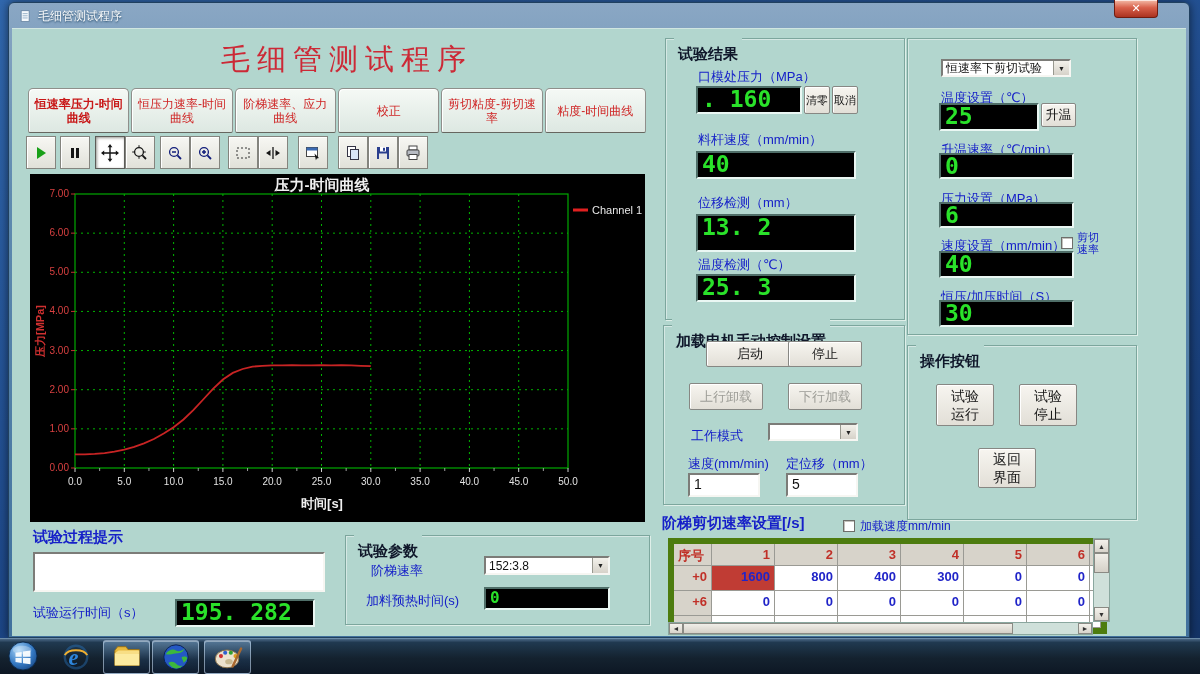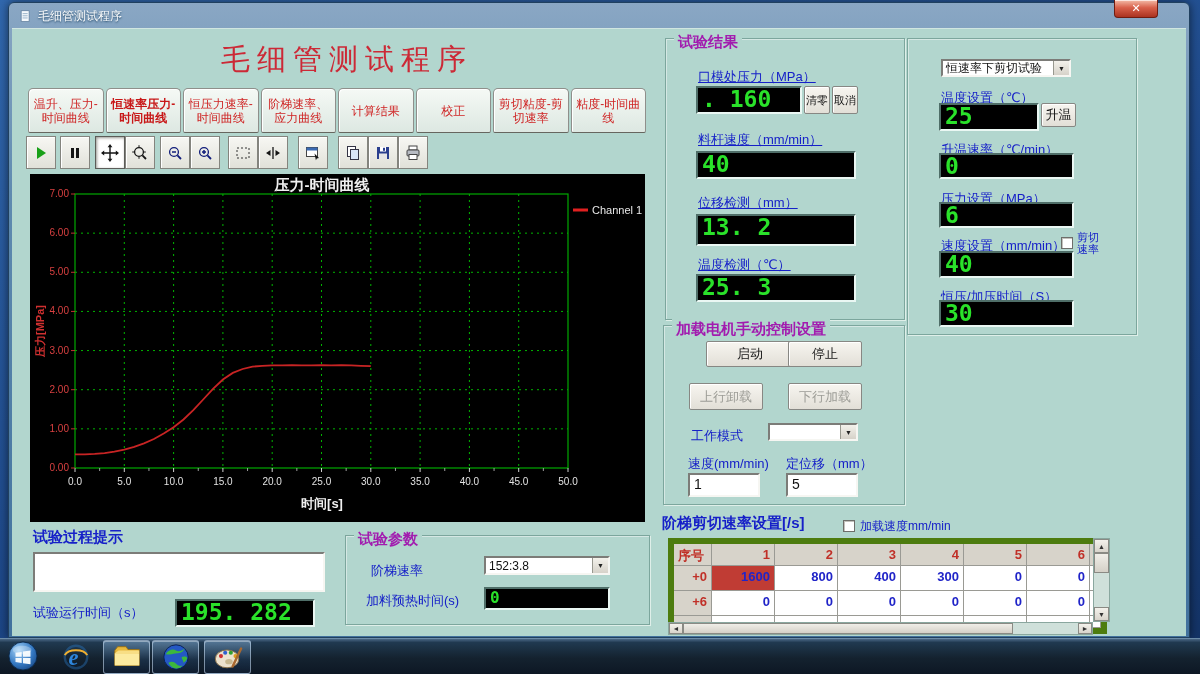--- a/index.html
+++ b/index.html
@@ -17,23 +17,23 @@
 .heading{position:absolute;left:150px;top:12px;width:370px;text-align:center;color:#cc2936;font-size:29px;letter-spacing:7px;white-space:nowrap}
 .tabs{position:absolute;left:16px;top:60px;width:620px;height:45px;display:flex}
 .tab{flex:1;margin-right:2px;background:linear-gradient(#f5f9f5,#dde8e2);border:1px solid #8f8f8b;border-bottom-color:#66665f;border-radius:5px 5px 2px 2px;box-shadow:inset 1px 1px 0 #fff;color:#cf2424;font-size:12px;line-height:14px;display:flex;align-items:center;justify-content:center;text-align:center;padding:1px 2px;cursor:default}
 .tab.active{font-weight:bold;color:#c81818}
 .toolbar{position:absolute;left:14px;top:108px;display:flex}
 .tbtn{width:30px;height:33px;background:linear-gradient(#f7f7f3,#e1e1d9);border:1px solid #84847e;box-shadow:inset 1px 1px 0 #fff;display:flex;align-items:center;justify-content:center}
 .tbtn.pressed{background:#fff;border-color:#5c5c58;box-shadow:inset 1px 1px 3px #9a9a94}
 .tbtn svg{width:18px;height:18px}
 .chartbox{position:absolute;left:18px;top:146px;width:615px;height:348px;background:#000}
 .grp{position:absolute;border:1px solid #7ca69d;box-shadow:1px 1px 0 #dfefe9,inset 1px 1px 0 rgba(255,255,255,.45)}
-.gtitle{position:absolute;top:-10px;left:8px;background:#b2d6ce;padding:4px 4px;font-weight:bold;color:#a21caf;font-size:15px;white-space:nowrap}
+.gtitle{position:absolute;top:-10px;left:8px;background:#b2d6ce;padding:16px 4px;font-weight:bold;color:#0f172a;font-size:15px;white-space:nowrap}
 .lbl{position:absolute;color:#1620c8;font-size:13px;white-space:nowrap}
-.ul{text-decoration:underline}
+.ul{}
 .led{position:absolute;background:#000;color:#2ae22a;font-family:"DejaVu Sans Mono",monospace;font-weight:bold;
  border:2px solid;border-color:#4f6e68 #eaf7f3 #eaf7f3 #4f6e68;padding-left:4px;overflow:hidden;white-space:nowrap}
 .led-lg{font-size:23px;line-height:23px}
 .led-sm{font-size:16px;line-height:18px}
 .btn{position:absolute;background:linear-gradient(#f7f5f0,#e2dfd7);border:1px solid #878783;border-radius:2px;box-shadow:inset 1px 1px 0 #fff;
  font-size:13px;color:#151515;display:flex;align-items:center;justify-content:center;text-align:center;cursor:default;font-family:inherit}
 .btn.disabled{color:#9c9c96}
 .btn .wrap2{width:2.2em;line-height:18px;font-size:14px}
 .dd{position:absolute;background:#fff;border:2px solid;border-color:#7c7c78 #f6f6f2 #f6f6f2 #7c7c78;font-size:12px;color:#111;display:flex;align-items:center;padding-left:3px;white-space:nowrap;overflow:hidden}
 .ddarrow{position:absolute;right:0;top:0;bottom:0;width:16px;background:linear-gradient(#f3f1eb,#d6d2c9);border-left:1px solid #98988f;display:flex;align-items:center;justify-content:center;font-size:7px;color:#222}
@@ -66,25 +66,23 @@
         </svg></span>
     <span>毛细管测试程序</span>
   </div>
 </div>
 <div class="closebtn">✕</div>
 
 <div class="client">
   <div class="heading">毛细管测试程序</div>
 
   <div class="tabs" id="tabs">
-      <div class="tab">温升、压力-时间曲线</div>
       <div class="tab active">恒速率压力-时间曲线</div>
       <div class="tab">恒压力速率-时间曲线</div>
       <div class="tab">阶梯速率、应力曲线</div>
-      <div class="tab">计算结果</div>
       <div class="tab">校正</div>
       <div class="tab">剪切粘度-剪切速率</div>
       <div class="tab">粘度-时间曲线</div>
     </div>
   <div class="toolbar" id="toolbar">
       <div class="tbtn" style="margin-left: 0px;">
         <span style="width: 18px; height: 18px;"><svg viewBox="0 0 18 18" width="18" height="18">
             <polygon points="5,3 14,9 5,15" fill="#18a018"></polygon>
           </svg></span>
       </div>
@@ -255,21 +253,21 @@
   <div class="grp" style="left:653px;top:10px;width:240px;height:282px">
     <span class="gtitle">试验结果</span>
     <div id="results-fields">
         <div class="lbl ul" style="left:32px;top:29px">口模处压力（MPa）</div>
         <div class="led led-lg" style="left:30px;top:47px;width:106px;height:28px">. 160</div>
         <div class="btn" style="left:138px;top:47px;width:26px;height:28px;font-size:11px">清零</div>
         <div class="btn" style="left:166px;top:47px;width:26px;height:28px;font-size:11px">取消</div>
         <div class="lbl ul" style="left:32px;top:92px">料杆速度（mm/min）</div>
         <div class="led led-lg" style="left:30px;top:112px;width:160px;height:28px">40</div>
         <div class="lbl ul" style="left:32px;top:155px">位移检测（mm）</div>
-        <div class="led led-lg" style="left:30px;top:175px;width:160px;height:32px">13. 2</div>
+        <div class="led led-lg" style="left:30px;top:175px;width:160px;height:38px">13. 2</div>
         <div class="lbl ul" style="left:32px;top:217px">温度检测（℃）</div>
         <div class="led led-lg" style="left:30px;top:235px;width:160px;height:28px">25. 3</div>
       </div>
   </div>
 
   <div class="grp" style="left:651px;top:297px;width:242px;height:180px">
     <span class="gtitle">加载电机手动控制设置</span>
     <div class="btn" style="left:42px;top:15px;width:88px;height:26px">启动</div>
     <div class="btn" style="left:124px;top:15px;width:74px;height:26px">停止</div>
     <div class="btn disabled" style="left:25px;top:57px;width:74px;height:27px">上行卸载</div>
@@ -300,20 +298,32 @@
         <div class="led led-lg" style="left:31px;top:163px;width:135px;height:26px">6</div>
         <div class="lbl ul" style="left:33px;top:198px">速度设置（mm/min）</div>
         <div class="led led-lg" style="left:31px;top:212px;width:135px;height:27px">40</div>
         <div class="cb" style="left:153px;top:198px"></div>
         <div class="lbl" style="left:169px;top:192px;width:26px;font-size:11px;line-height:12px;white-space:normal">剪切速率</div>
         <div class="lbl ul" style="left:33px;top:249px">恒压/加压时间（S）</div>
         <div class="led led-lg" style="left:31px;top:261px;width:135px;height:27px">30</div>
       </div>
   </div>
 
+  <div class="grp" style="left:895px;top:317px;width:230px;height:175px">
+    <span class="gtitle">操作按钮</span>
+    <div class="btn" style="left:28px;top:38px;width:58px;height:42px">
+        <span class="wrap2">试验运行</span>
+      </div>
+    <div class="btn" style="left:111px;top:38px;width:58px;height:42px">
+        <span class="wrap2">试验停止</span>
+      </div>
+    <div class="btn" style="left:70px;top:102px;width:58px;height:40px">
+        <span class="wrap2">返回界面</span>
+      </div>
+  </div>
 
   <div class="lbl" style="left:650px;top:486px;font-weight:bold;font-size:15px">阶梯剪切速率设置[/s]</div>
   <div class="cb" style="left:831px;top:492px"></div>
   <div class="lbl" style="left:848px;top:490px;font-size:12px">加载速度mm/min</div>
   <div id="step-table">
       <div class="trow" style="height:22px">
         <div class="tcell th corner" style="width:38px">序号</div>
         <div class="tcell th" style="width:63px">1</div>
         <div class="tcell th" style="width:63px">2</div>
         <div class="tcell th" style="width:63px">3</div>

